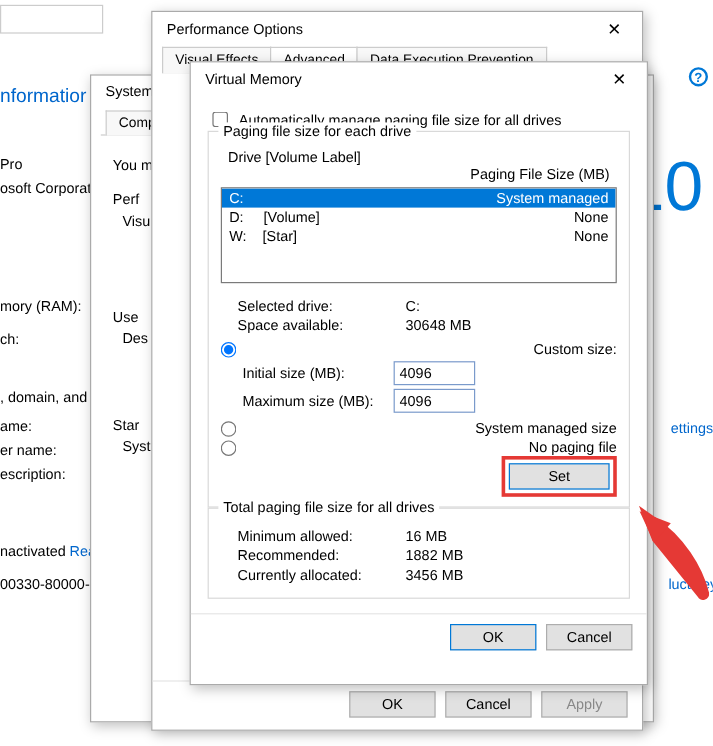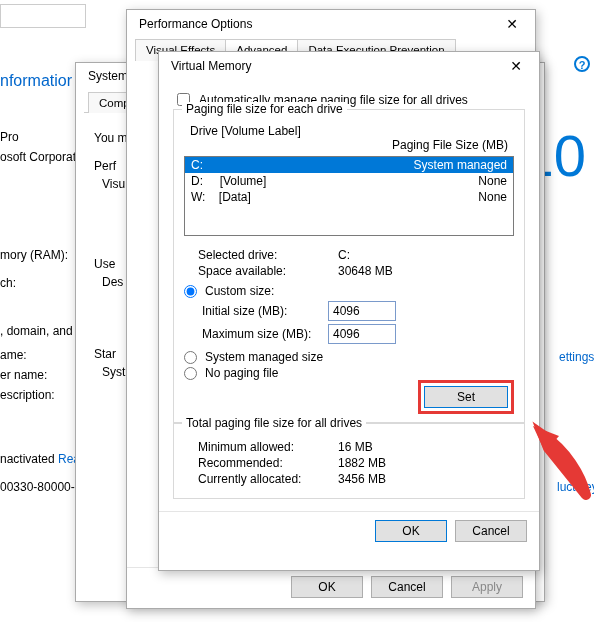--- a/index.html
+++ b/index.html
@@ -15,21 +15,21 @@
   .content { padding: 10px 14px 12px 14px; }
   .btn { min-width: 72px; height: 22px; background: #e1e1e1; border: 1px solid #adadad; font-size: 12px; cursor:pointer; }
   .btn.default { border: 1px solid #0078d7; text-align: center; }
   .grp { border:1px solid #d9d9d9; position:relative; padding: 14px 10px 10px 10px; }
   .grp-title { position:absolute; top:-8px; left:8px; background:#fff; padding:0 4px; font-size:12px;}
   .drive-list { border:1px solid #7a7a7a; height: 80px; margin-top:4px; overflow:hidden; font-family: inherit; font-size:12px;}
   .drive-row { display:flex; padding: 0 6px; line-height:16px; }
   .drive-row.sel { background:#0078d7; color:#fff; }
   .col-d { width: 150px; }
   .col-p { flex:1; }
-  .radio { display:flex; align-items:center; gap:4px; margin:2px 0; }
+  .radio { display:flex; align-items:center; gap:4px; margin:2px 0;justify-content:space-between; }
   .radio input { margin:0 4px 0 0;}
   .txt { width: 68px; height:20px; border:1px solid #7a9acb; padding:1px 4px; font-size:12px;}
   .field-row { display:flex; align-items:center; gap:8px; margin:3px 0 3px 18px;}
   .field-row label { width:118px; }
   .kv { display:flex; margin:2px 0 2px 14px;}
   .kv .k { width: 140px;}
   .set-wrap { position:absolute; right:10px; bottom:8px; border:3px solid #e53935; padding:3px;}
   .btn-row { display:flex; justify-content:flex-end; gap:8px; padding: 8px 12px 10px 0; border-top:1px solid #e5e5e5;}
   .chk { display:flex; align-items:center; gap:6px; }
   .big10 { position:absolute; right:8px; top:122px; font-size:58px; font-weight:300; color:#0078d7;}
@@ -123,21 +123,21 @@
       <div class="drive-list">
         <div class="drive-row sel">
           <div class="col-d"><span>C:</span> <span></span></div>
           <div class="col-p" style="text-align:right;">System managed</div>
         </div>
         <div class="drive-row">
           <div class="col-d"><span>D:</span>&nbsp;&nbsp;&nbsp;&nbsp;&nbsp;<span>[Volume]</span></div>
           <div class="col-p" style="text-align:right;">None</div>
         </div>
         <div class="drive-row">
-          <div class="col-d"><span>W:</span>&nbsp;&nbsp;&nbsp;&nbsp;<span>[Data]</span></div>
+          <div class="col-d"><span>W:</span>&nbsp;&nbsp;&nbsp;&nbsp;<span>[Star]</span></div>
           <div class="col-p" style="text-align:right;">None</div>
         </div>
       </div>
 
       <div style="height:10px;"></div>
       <div class="kv">
           <div class="k">Selected drive:</div>
           <div>C:</div>
         </div>
       <div class="kv">

